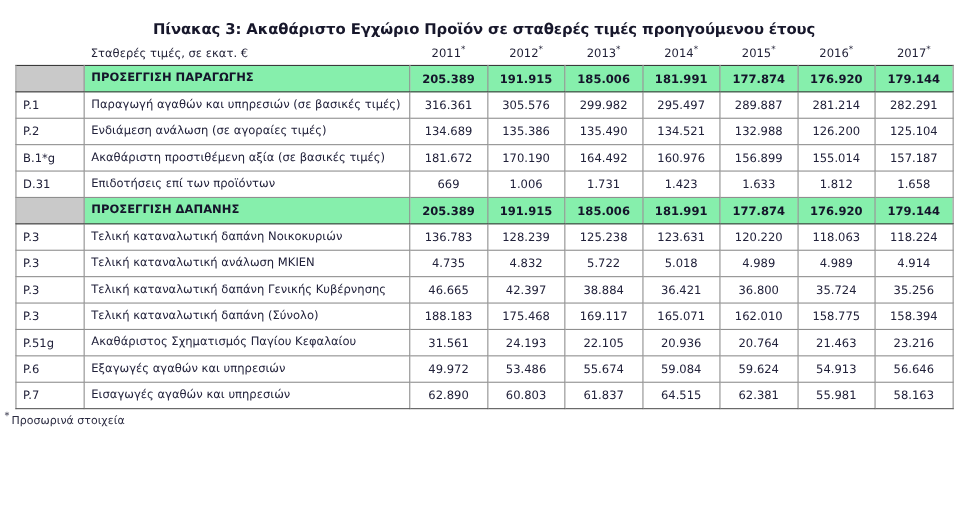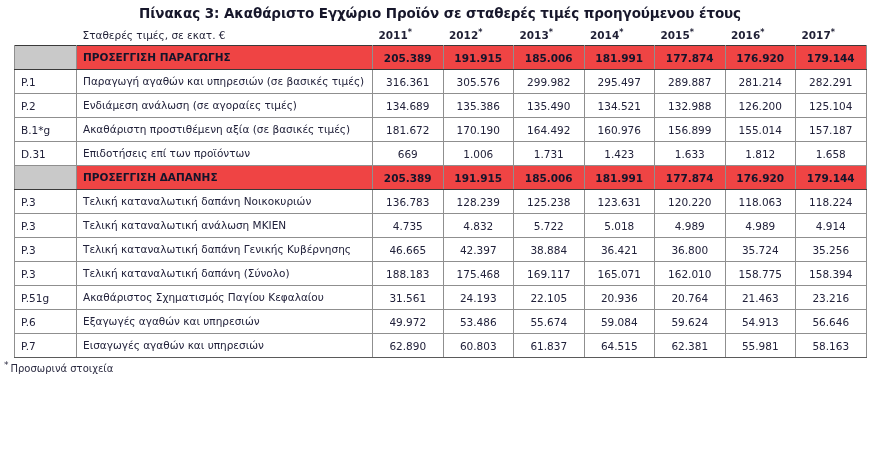--- a/index.html
+++ b/index.html
@@ -17,21 +17,21 @@
   .page {
     position: relative;
     width: 880px;
     height: 468px;
     box-sizing: border-box;
   }
 
   
   .title-block {
     text-align: center;
-    padding-top: 4px;
+    padding-top: 18px;
     line-height: 1.35;
   }
   .title-line {
     font-size: 13.5px;
     font-weight: bold;
     color: #17172b;
     letter-spacing: -0.1px;
   }
 
   
@@ -56,21 +56,22 @@
     color: #1f1f35;
     vertical-align: bottom;
   }
   td.hl-units {
     text-align: left;
     font-size: 10px;
     font-weight: normal;
     white-space: nowrap;
   }
   td.hl-year {
-    font-weight: bold;
+    text-align: center;
+    font-weight: normal;
     font-size: 11.5px;
     white-space: nowrap;
   }
   td.hl-year sup {
     font-size: 8px;
     vertical-align: super;
     line-height: 0;
   }
 
   
@@ -95,21 +96,21 @@
   }
   td.num {
     text-align: center;
     font-size: 10.5px;
     color: #21213a;
     white-space: nowrap;
   }
 
   
   tr.section td.cell {
-    background: #ef4444;
+    background: #86efac;
     font-weight: bold;
   }
   tr.section td.label,
   tr.section td.num {
     font-weight: bold;
     color: #14142a;
   }
   tr.section td.cell {
     border-top: 1.6px solid #3a3a3a;
     border-bottom: 1.6px solid #3a3a3a;

